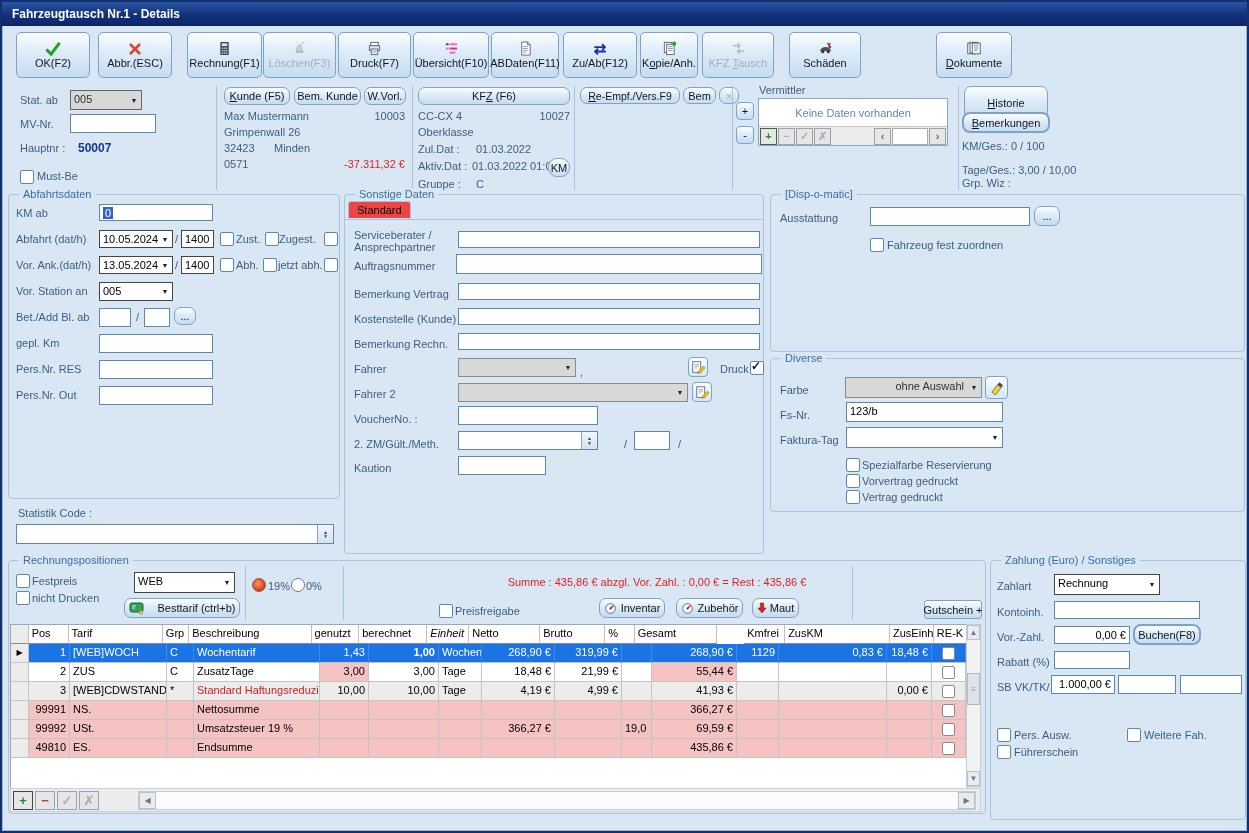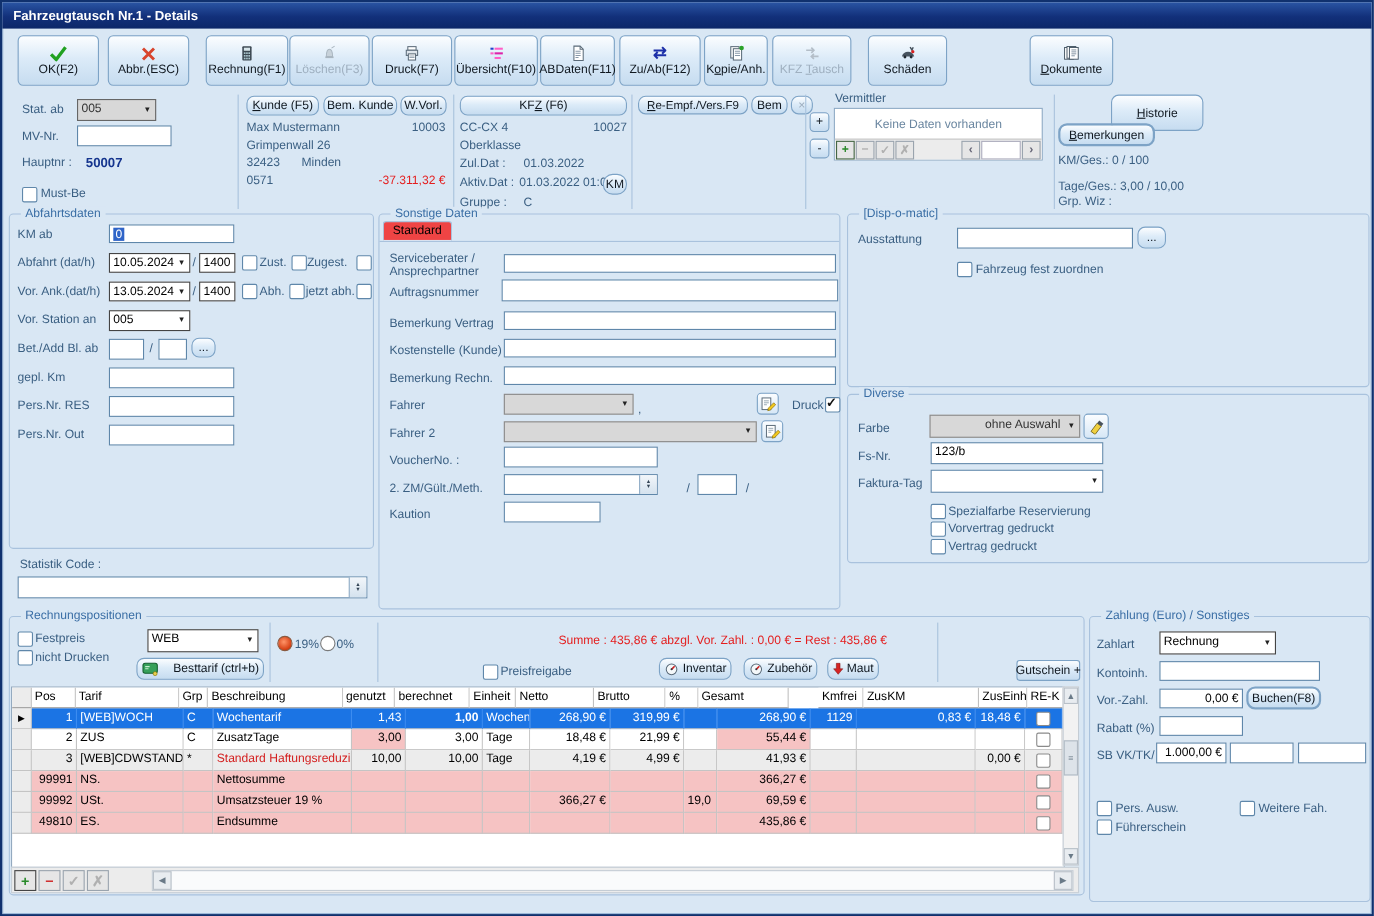--- a/index.html
+++ b/index.html
@@ -275,21 +275,21 @@
       <span class="minibtn gr">✗</span>
       <span style="flex:1"></span>
       <span class="minibtn" style="color:#667">‹</span>
       <span style="width:34px;height:15px;background:#fff;border:1px solid #aab"></span>
       <span class="minibtn" style="color:#667">›</span>
     </div>
   </div>
 
   <div class="vline" style="left:956px;top:84px;height:104px"></div>
 
-  <div class="btn" style="left:1008px;top:84px;width:84px;height:33px">
+  <div class="btn" style="left:962px;top:84px;width:84px;height:33px">
     <span><span></span><u>H</u><span>istorie</span></span>
   </div>
   <div class="btn" style="left:960px;top:110px;width:88px;height:21px;border-width:2px;border-radius:8px">
     <span><span></span><u>B</u><span>emerkungen</span></span>
   </div>
   <span class="lbl" style="left:960px;top:138px">KM/Ges.: 0 / 100</span>
   <span class="lbl" style="left:960px;top:162px">Tage/Ges.: 3,00 / 10,00</span>
   <span class="lbl" style="left:960px;top:175px">Grp. Wiz :</span>
 
   <div class="grp" style="left:6px;top:192px;width:332px;height:305px">
@@ -512,21 +512,21 @@
 
   <div class="tbl" style="left:8px;top:622px;width:956px;height:163px">
     <div class="tr">
         <div class="th gut-h"></div>
         <div class="th" style="width: 41px;">Pos</div>
         <div class="th" style="width: 97px;">Tarif</div>
         <div class="th" style="width: 27px;">Grp</div>
         <div class="th" style="width: 126px;">Beschreibung</div>
         <div class="th" style="width: 49px;">genutzt</div>
         <div class="th" style="width: 70px;">berechnet</div>
-        <div class="th" style="width: 43px;">Einheit</div>
+        <div class="th" style="width: 43px; font-style: italic;">Einheit</div>
         <div class="th" style="width: 73px;">Netto</div>
         <div class="th" style="width: 67px;">Brutto</div>
         <div class="th" style="width: 30px;">%</div>
         <div class="th" style="width: 85px;">Gesamt</div>
         <div class="th" style="width: 42px; margin-left: 27px;">Kmfrei</div>
         <div class="th" style="width: 108px;">ZusKM</div>
         <div class="th" style="width: 45px;">ZusEinh</div>
         <div class="th" style="width: 34px;">RE-K</div>
       </div>
     <div>

